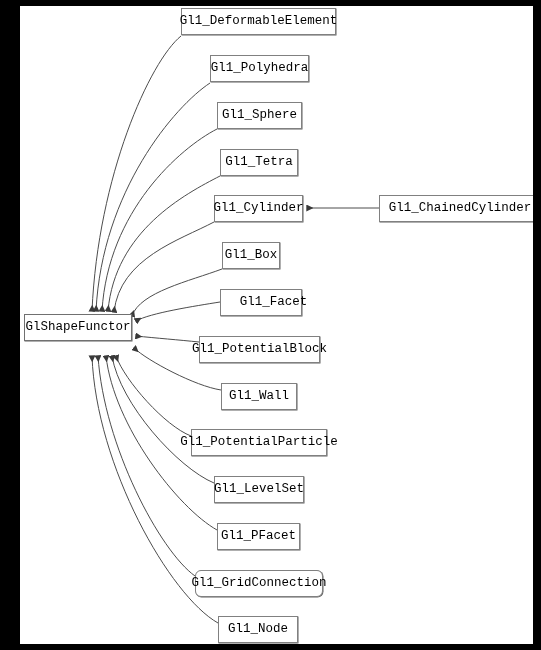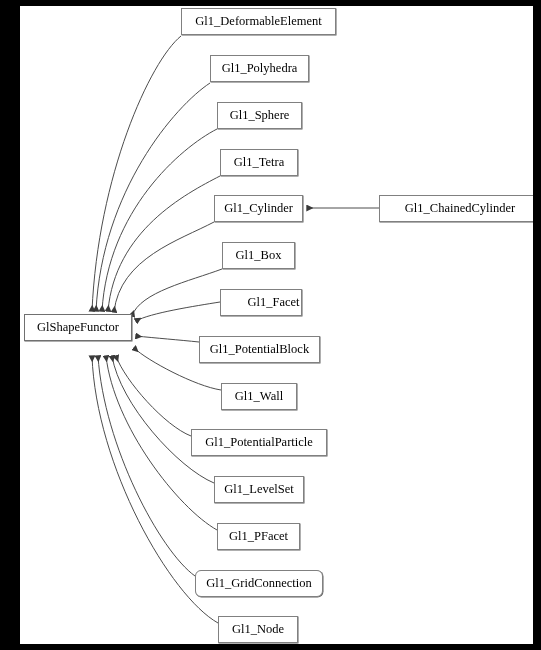--- a/index.html
+++ b/index.html
@@ -37,21 +37,21 @@
     background: #ffffff;
     border: 1px solid #808080;
     box-shadow: 0.5px 0.5px 0 0 #606060;
     display: flex;
     align-items: center;
     justify-content: center;
     height: 27px;
     white-space: nowrap;
   }
   .node .node-label {
-    font-family: Liberation Serif, serif;
+    font-family: Liberation Mono, monospace;
     font-size: 12.5px;
     color: #000000;
     line-height: 1;
     letter-spacing: 0px;
   }
   .node.base {
     border-color: #707070;
   }
 </style>
 </head>
@@ -99,21 +99,21 @@
     </div>
     <div class="node" style="left:197px; top:96px; width:85px;">
       <span class="node-label">Gl1_Sphere</span>
     </div>
     <div class="node" style="left:200px; top:143px; width:78px;">
       <span class="node-label">Gl1_Tetra</span>
     </div>
     <div class="node" style="left:194px; top:189px; width:89px;">
       <span class="node-label">Gl1_Cylinder</span>
     </div>
-    <div class="node" style="left:202px; top:236px; width:73px;">
+    <div class="node" style="left:202px; top:236px; width:58px;">
       <span class="node-label">Gl1_Box</span>
     </div>
     <div class="node" style="left:200px; top:283px; width:82px;padding-left:25px;">
       <span class="node-label">Gl1_Facet</span>
     </div>
     <div class="node" style="left:179px; top:330px; width:121px;">
       <span class="node-label">Gl1_PotentialBlock</span>
     </div>
     <div class="node" style="left:201px; top:377px; width:76px;">
       <span class="node-label">Gl1_Wall</span>

